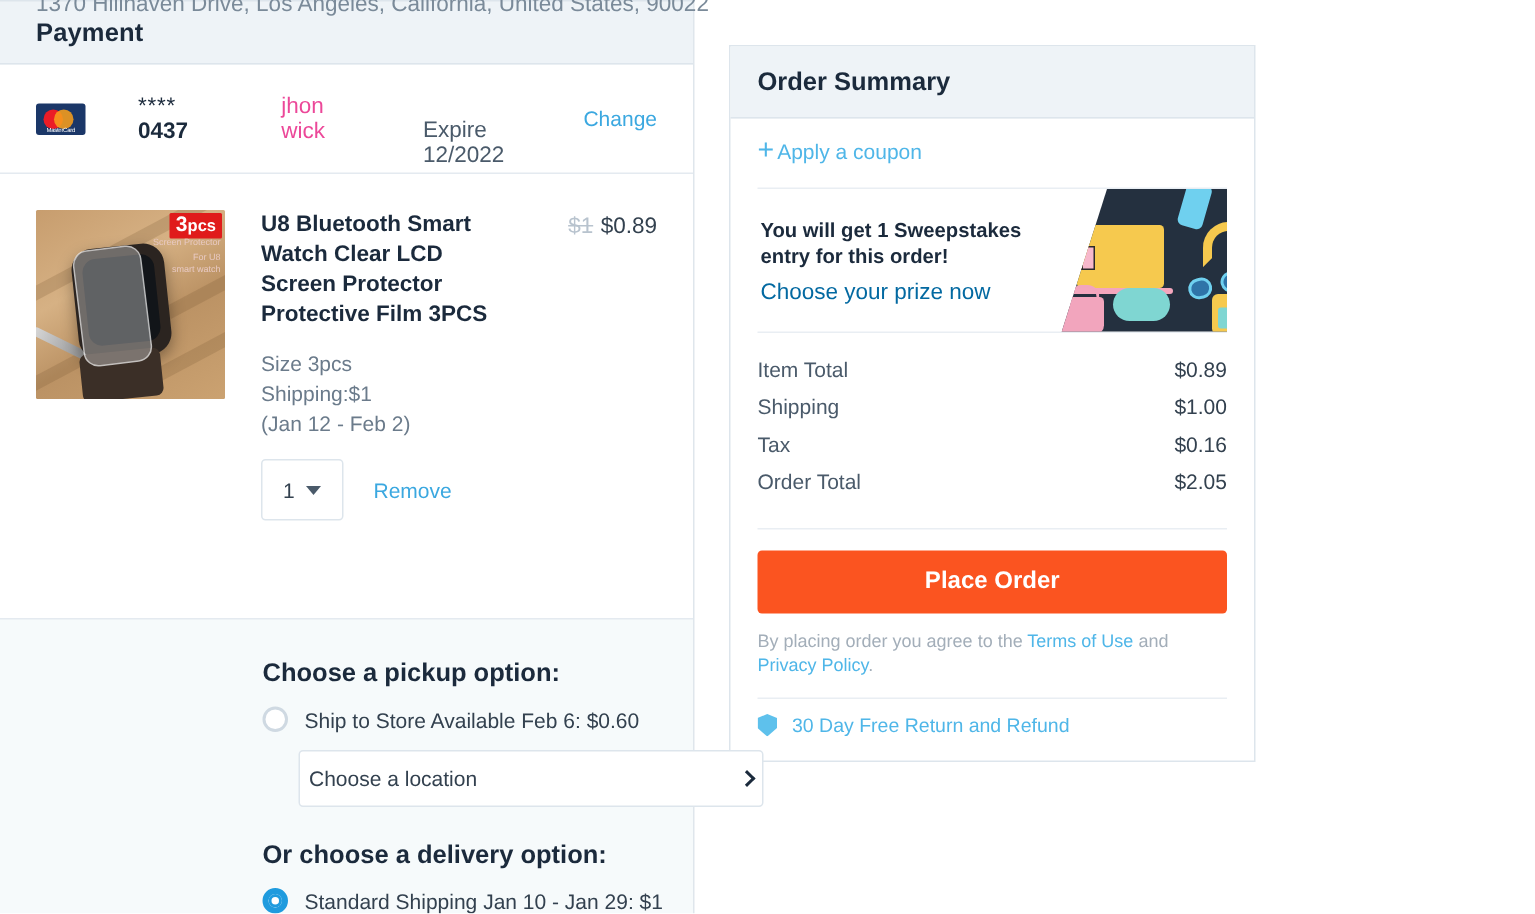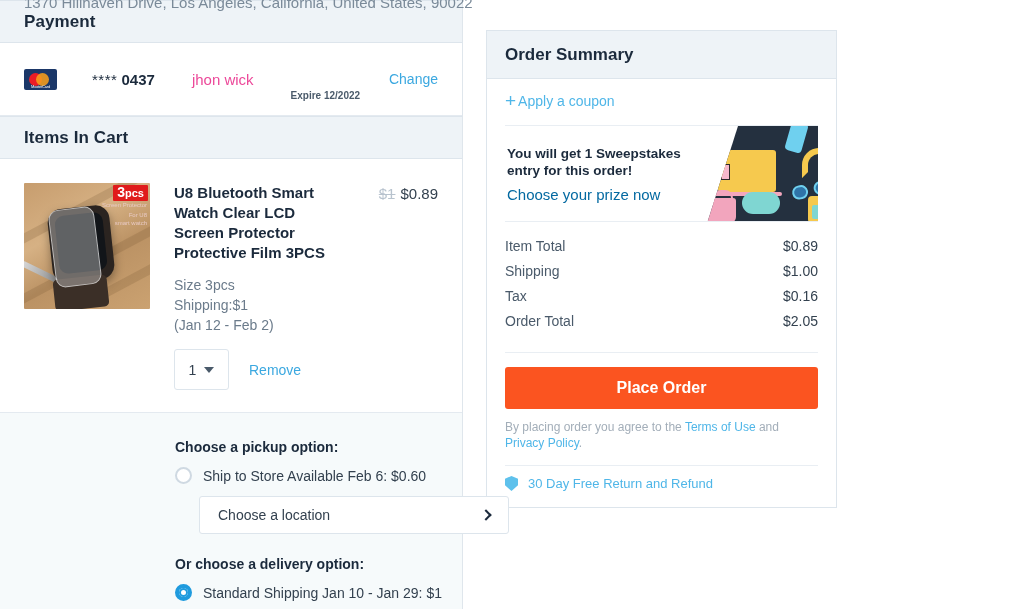--- a/index.html
+++ b/index.html
@@ -42,21 +42,21 @@
   }
   .card-logo .mc-red { left: 5px; background: #eb1c26; }
   .card-logo .mc-yellow { left: 12px; background: #f79e1b; opacity: .88; }
   .card-logo .mc-word {
     position: absolute; bottom: 1px; left: 0; right: 0; text-align: center;
     font-size: 4px; color: #fff; font-family: "Liberation Sans", sans-serif; letter-spacing: -.2px;
   }
   .masked { font-size: 15px; color: #1b2a3c; margin-left: 22px; font-weight: bold; }
   .masked .stars { font-weight: normal; letter-spacing: .5px; }
   .card-name { font-size: 15px; color: #ec4899; margin-left: 24px; }
-  .card-expire { font-size: 10px; color: #4a5a6a; margin-left: 24px; font-weight: bold; margin-top: 32px; }
+  .card-expire { font-size: 15px; color: #4a5a6a; margin-left: 24px; font-weight: normal; margin-top: 32px; }
   .change-link { margin-left: auto; font-size: 14px; color: #3ba8e0; cursor: pointer; }
 
   
   .cart-item { display: flex; padding: 24px 24px 0 24px; }
   .thumb {
     width: 126px; height: 126px; flex: 0 0 auto; position: relative;
     overflow: hidden; border-radius: 1px;
     background: linear-gradient(150deg,#c79d6e 0%,#d6b184 35%,#bb9264 60%,#cba271 100%);
   }
   .thumb .plank {
@@ -114,36 +114,36 @@
 
   .price-col { text-align: right; min-width: 92px; padding-top: 2px; }
   .price-old { font-size: 15px; color: #b8c3ce; text-decoration: line-through; }
   .price-new { font-size: 15px; color: #33414f; margin-left: 5px; }
 
   
   .delivery-panel {
     position: absolute; left: 0; right: 0; top: 412px; bottom: 0;
     background: #f6fafb; border-top: 1px solid #e4eaf0; padding: 26px 0 0 175px;
   }
-  .opt-title { font-size: 14px; font-weight: bold; color: #1b2a3c; }
+  .opt-title { font-size: 17px; font-weight: bold; color: #1b2a3c; }
   .opt-row { display: flex; align-items: center; margin-top: 12px; }
   .radio { width: 17px; height: 17px; border-radius: 50%; flex: 0 0 auto; cursor: pointer; }
   .radio.off { border: 2px solid #cfd9e2; background: #fff; }
   .radio.on {
     background: #1f9bde; border: 2px solid #1f9bde; position: relative;
   }
   .radio.on::after {
     content: ""; position: absolute; inset: 2px; border-radius: 50%;
     background: #fff; box-shadow: inset 0 0 0 2px #1f9bde;
   }
   .opt-label { font-size: 14px; color: #33414f; margin-left: 11px; }
   .location-box {
     width: 310px; height: 38px; margin: 12px 0 0 24px; background: #fff;
     border: 1px solid #dde5ec; border-radius: 3px; display: flex; align-items: center;
-    padding: 0 18px; cursor: pointer;
+    padding: 0 6px; cursor: pointer;
   }
   .location-box .txt { font-size: 14px; color: #33414f; }
   .chev-r {
     margin-left: auto; width: 8px; height: 8px; border-right: 2px solid #1b2a3c;
     border-top: 2px solid #1b2a3c; transform: rotate(45deg);
   }
   .delivery-title { margin-top: 22px; }
 
   
   .right-col { flex: 1; padding: 30px 15px 0 23px; }
@@ -223,23 +223,20 @@
         <span class="mc-red"></span>
           <span class="mc-yellow"></span>
         <span class="mc-word">MasterCard</span>
       </div>
       <span class="masked"><span class="stars">****</span> <span>0437</span></span>
       <span class="card-name">jhon wick</span>
       <span class="card-expire">Expire 12/2022</span>
       <span class="change-link">Change</span>
     </div>
 
-    <div class="section-header">
-      <span class="title">Items In Cart</span>
-    </div>
 
     <div class="cart-item">
       <div class="thumb">
         <span class="plank" style="top:14px"></span>
         <span class="plank" style="top:74px"></span>
         <span class="plank" style="top:112px"></span>
         <span class="pen"></span>
         <span class="watch-body"></span>
         <span class="watch-screen"></span>
         <span class="strap-b"></span>

